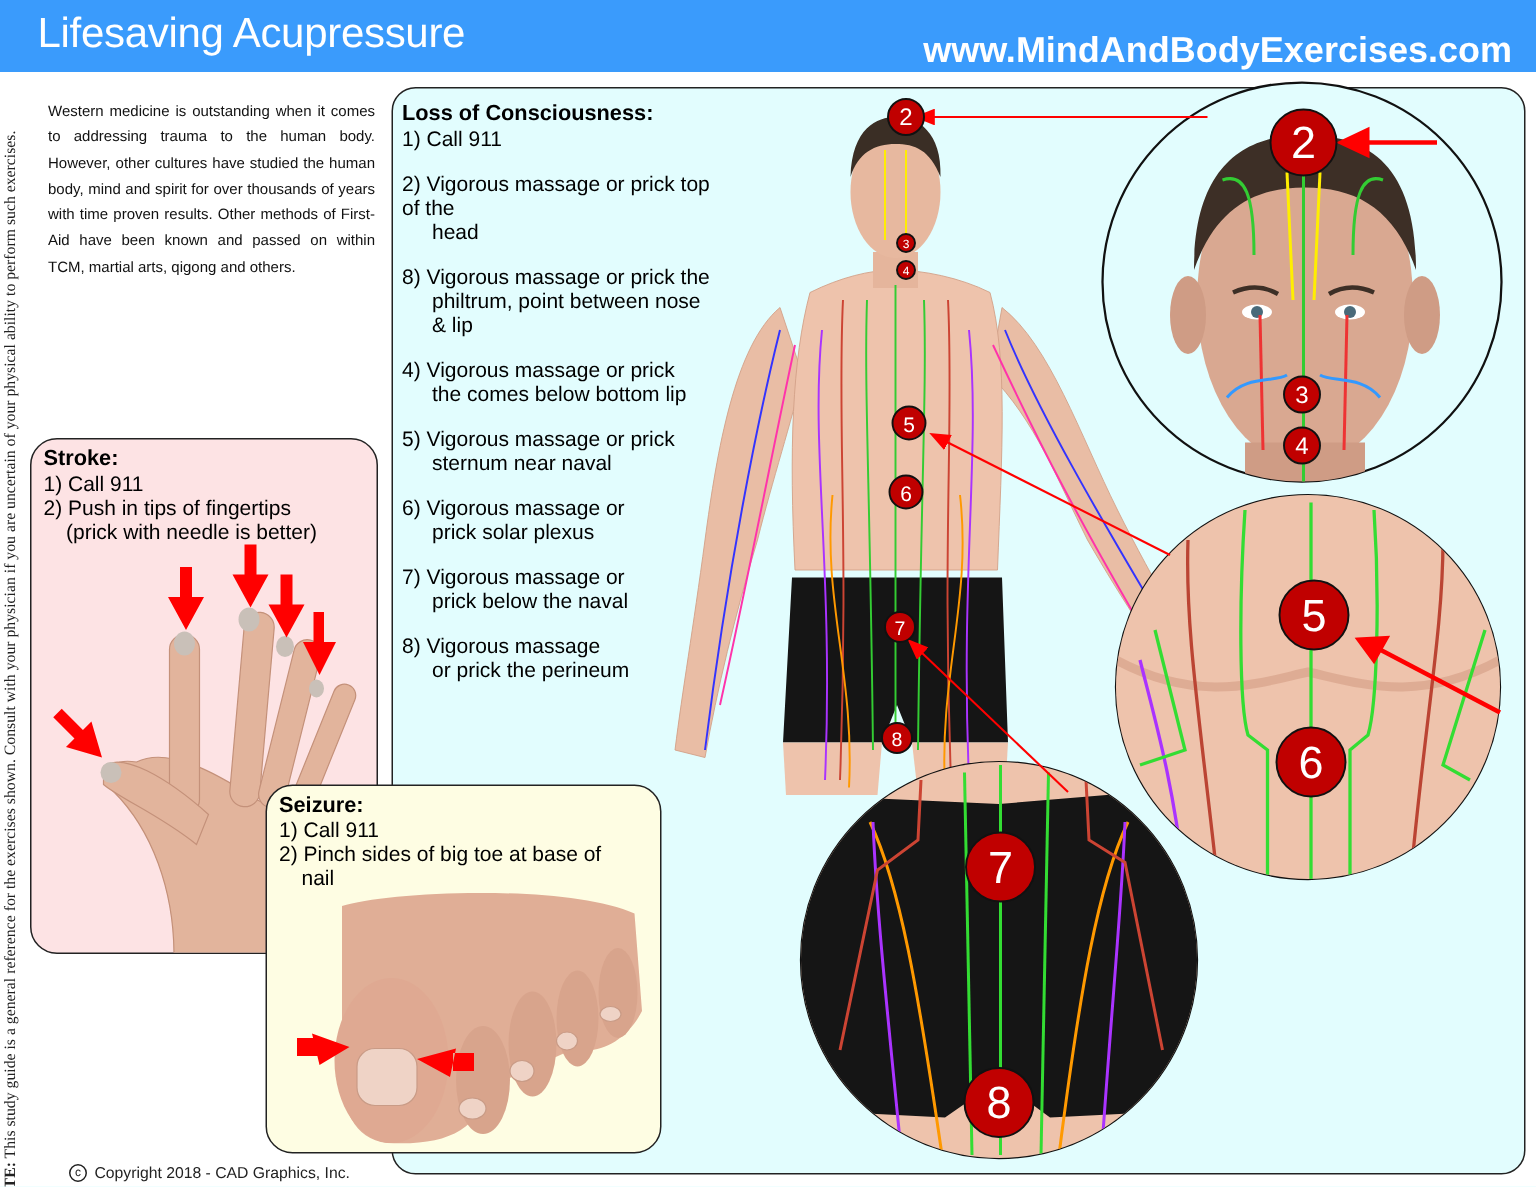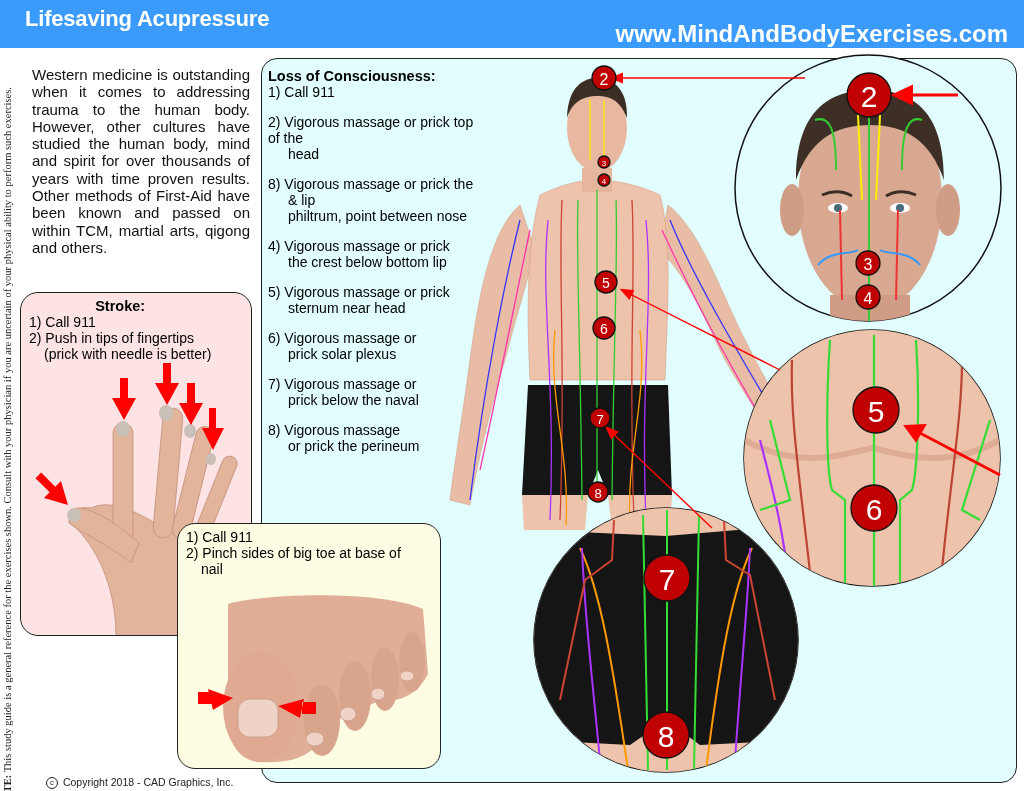--- a/index.html
+++ b/index.html
@@ -1,34 +1,34 @@
 <!DOCTYPE html>
 <html><head>
 <meta charset="utf-8">
 <style>
   html, body { margin:0; padding:0; }
   body { width:1024px; height:791px; position:relative; background:#ffffff; overflow:hidden;
          font-family:"Liberation Sans", sans-serif; color:#000; }
   .header { position:absolute; left:0; top:0; width:1024px; height:48px; background:#3a9bfc; }
-  .header .title { position:absolute; left:25px; top:6px; font-size:22px; font-weight:bold; color:#fff; letter-spacing:-0.2px; }
+  .header .title { position:absolute; left:25px; top:6px; font-size:28px; font-weight:normal; color:#fff; letter-spacing:-0.2px; }
   .header .url { position:absolute; right:16px; top:20px; font-size:24px; font-weight:bold; color:#fff; }
 
   .side-note { position:absolute; left:-380px; top:410px; width:780px; height:16px;
                transform:rotate(-90deg); font-family:"Liberation Serif", serif; font-size:10.5px;
                color:#222; white-space:nowrap; text-align:left; }
   .side-note b { font-weight:bold; }
 
-  .intro { position:absolute; left:32px; top:66px; width:218px; font-size:15px; line-height:17.3px;
+  .intro { position:absolute; left:32px; top:66px; width:218px; font-size:10px; line-height:17.3px;
            text-align:justify; color:#111; }
 
   
   .stroke-box { position:absolute; left:20px; top:292px; width:232px; height:344px; background:#fde3e4;
                 border:1.5px solid #222; border-radius:18px; box-sizing:border-box; overflow:hidden; }
   .box-text { position:absolute; left:8px; top:5px; font-size:14px; line-height:16px; }
-  .box-text .hd { font-weight:bold; font-size:14.5px;text-align:center; }
+  .box-text .hd { font-weight:bold; font-size:14.5px; }
   .box-text .ind { padding-left:15px; }
 
   
   .seizure-box { position:absolute; left:177px; top:523px; width:264px; height:246px; background:#fefde3;
                  border:1.5px solid #222; border-radius:18px; box-sizing:border-box; overflow:hidden; }
 
   
   .main-panel { position:absolute; left:261px; top:58px; width:756px; height:725px; background:#e2fdfe;
                 border:1.5px solid #222; border-radius:16px; box-sizing:border-box; }
   .loc-text { position:absolute; left:268px; top:68px; width:240px; font-size:14px; line-height:16px; }
@@ -291,30 +291,30 @@
   <div class="item first">
     <div>1) Call 911</div>
   </div>
   <div class="item">
     <div>2) Vigorous massage or prick top</div>
     <div>of the</div>
     <div class="ind">head</div>
   </div>
   <div class="item">
     <div>8) Vigorous massage or prick the</div>
+    <div class="ind">philtrum, point between nose</div>
     <div class="ind">&amp; lip</div>
-    <div class="ind">philtrum, point between nose</div>
   </div>
   <div class="item">
     <div>4) Vigorous massage or prick</div>
-    <div class="ind">the crest below bottom lip</div>
+    <div class="ind">the comes below bottom lip</div>
   </div>
   <div class="item">
     <div>5) Vigorous massage or prick</div>
-    <div class="ind">sternum near head</div>
+    <div class="ind">sternum near naval</div>
   </div>
   <div class="item">
     <div>6) Vigorous massage or</div>
     <div class="ind">prick solar plexus</div>
   </div>
   <div class="item">
     <div>7) Vigorous massage or</div>
     <div class="ind">prick below the naval</div>
   </div>
   <div class="item">
@@ -337,20 +337,21 @@
       <ellipse cx="170" cy="190" rx="8" ry="7"></ellipse>
       <ellipse cx="200" cy="170" rx="7" ry="6"></ellipse>
       <ellipse cx="229" cy="152" rx="7" ry="5"></ellipse>
     </g>
     <g fill="#ff0000">
       <path d="M30 165 L 55 174 L 35 186 Z M20 168 h14 v12 h-14 z"></path>
       <path d="M126 175 L 100 182 L 122 194 Z M124 178 h14 v12 h-14 z"></path>
     </g>
   </svg>
   <div class="box-text">
+    <div class="hd">Seizure:</div>
     <div>1) Call 911</div>
     <div>2) Pinch sides of big toe at base of</div>
     <div class="ind">nail</div>
   </div>
 </div>
 
 <div class="copyright">
   <span class="c">c</span>
   <span>Copyright 2018 - CAD Graphics, Inc.</span>
 </div>

